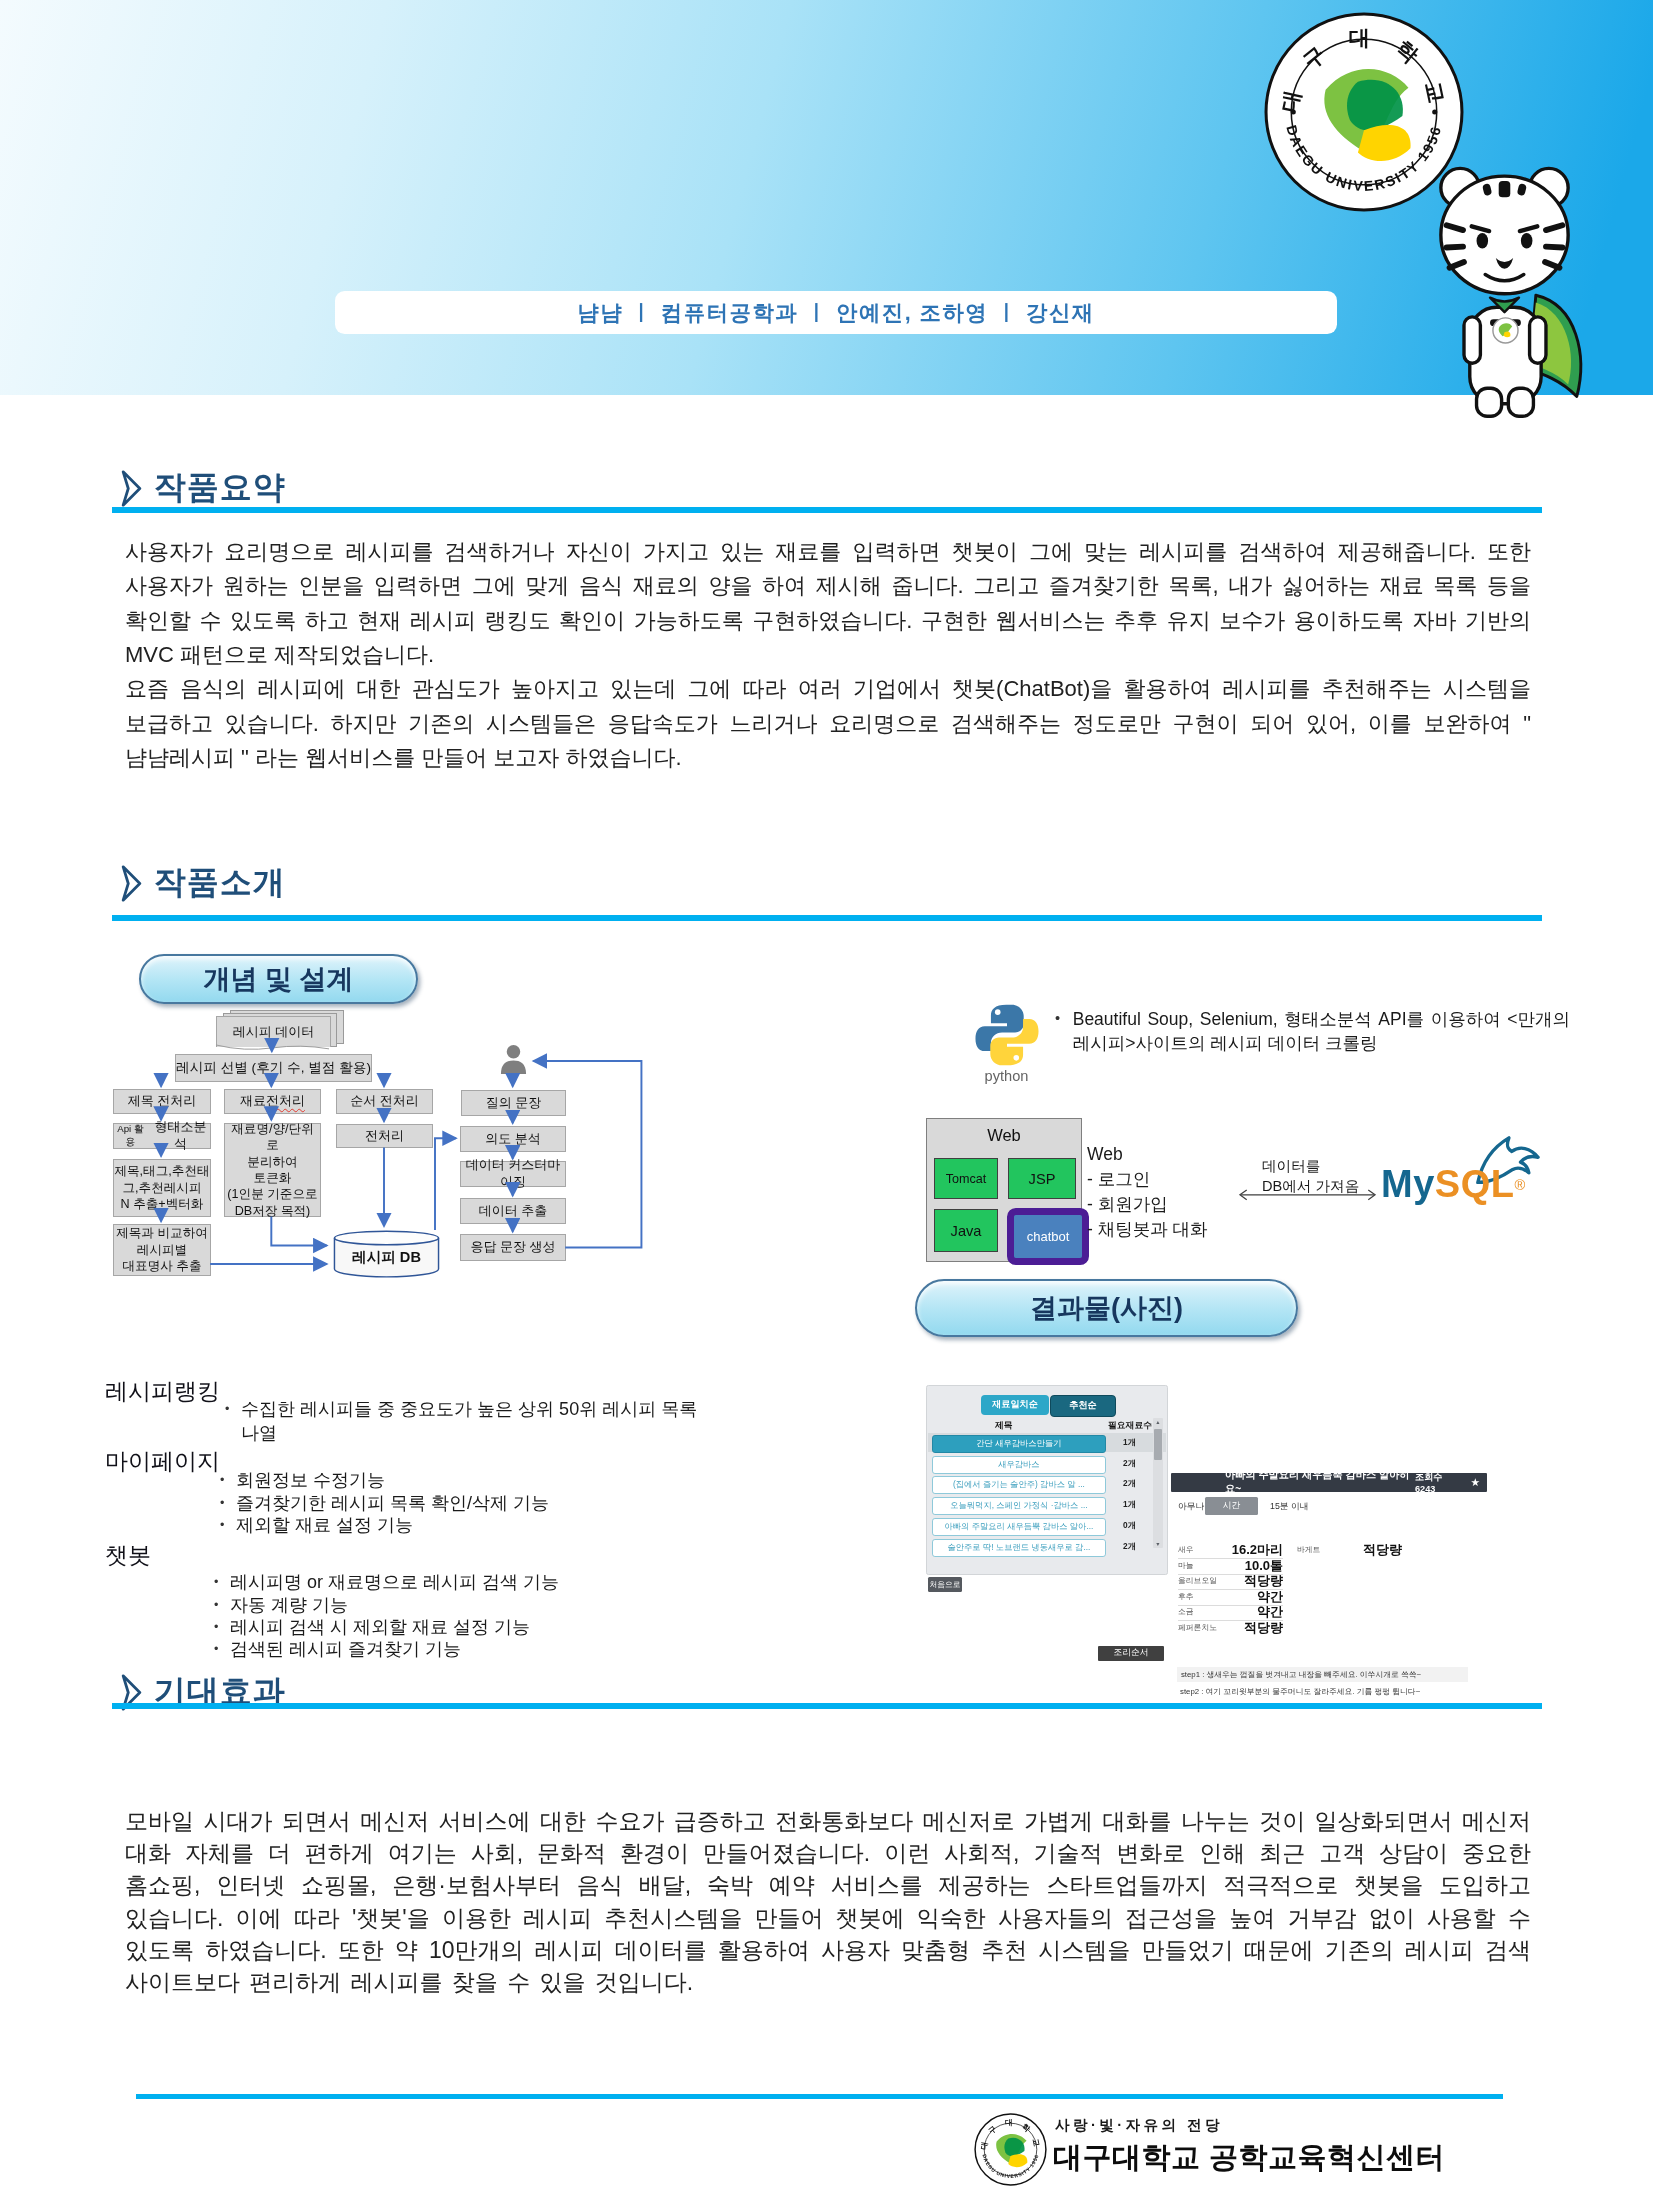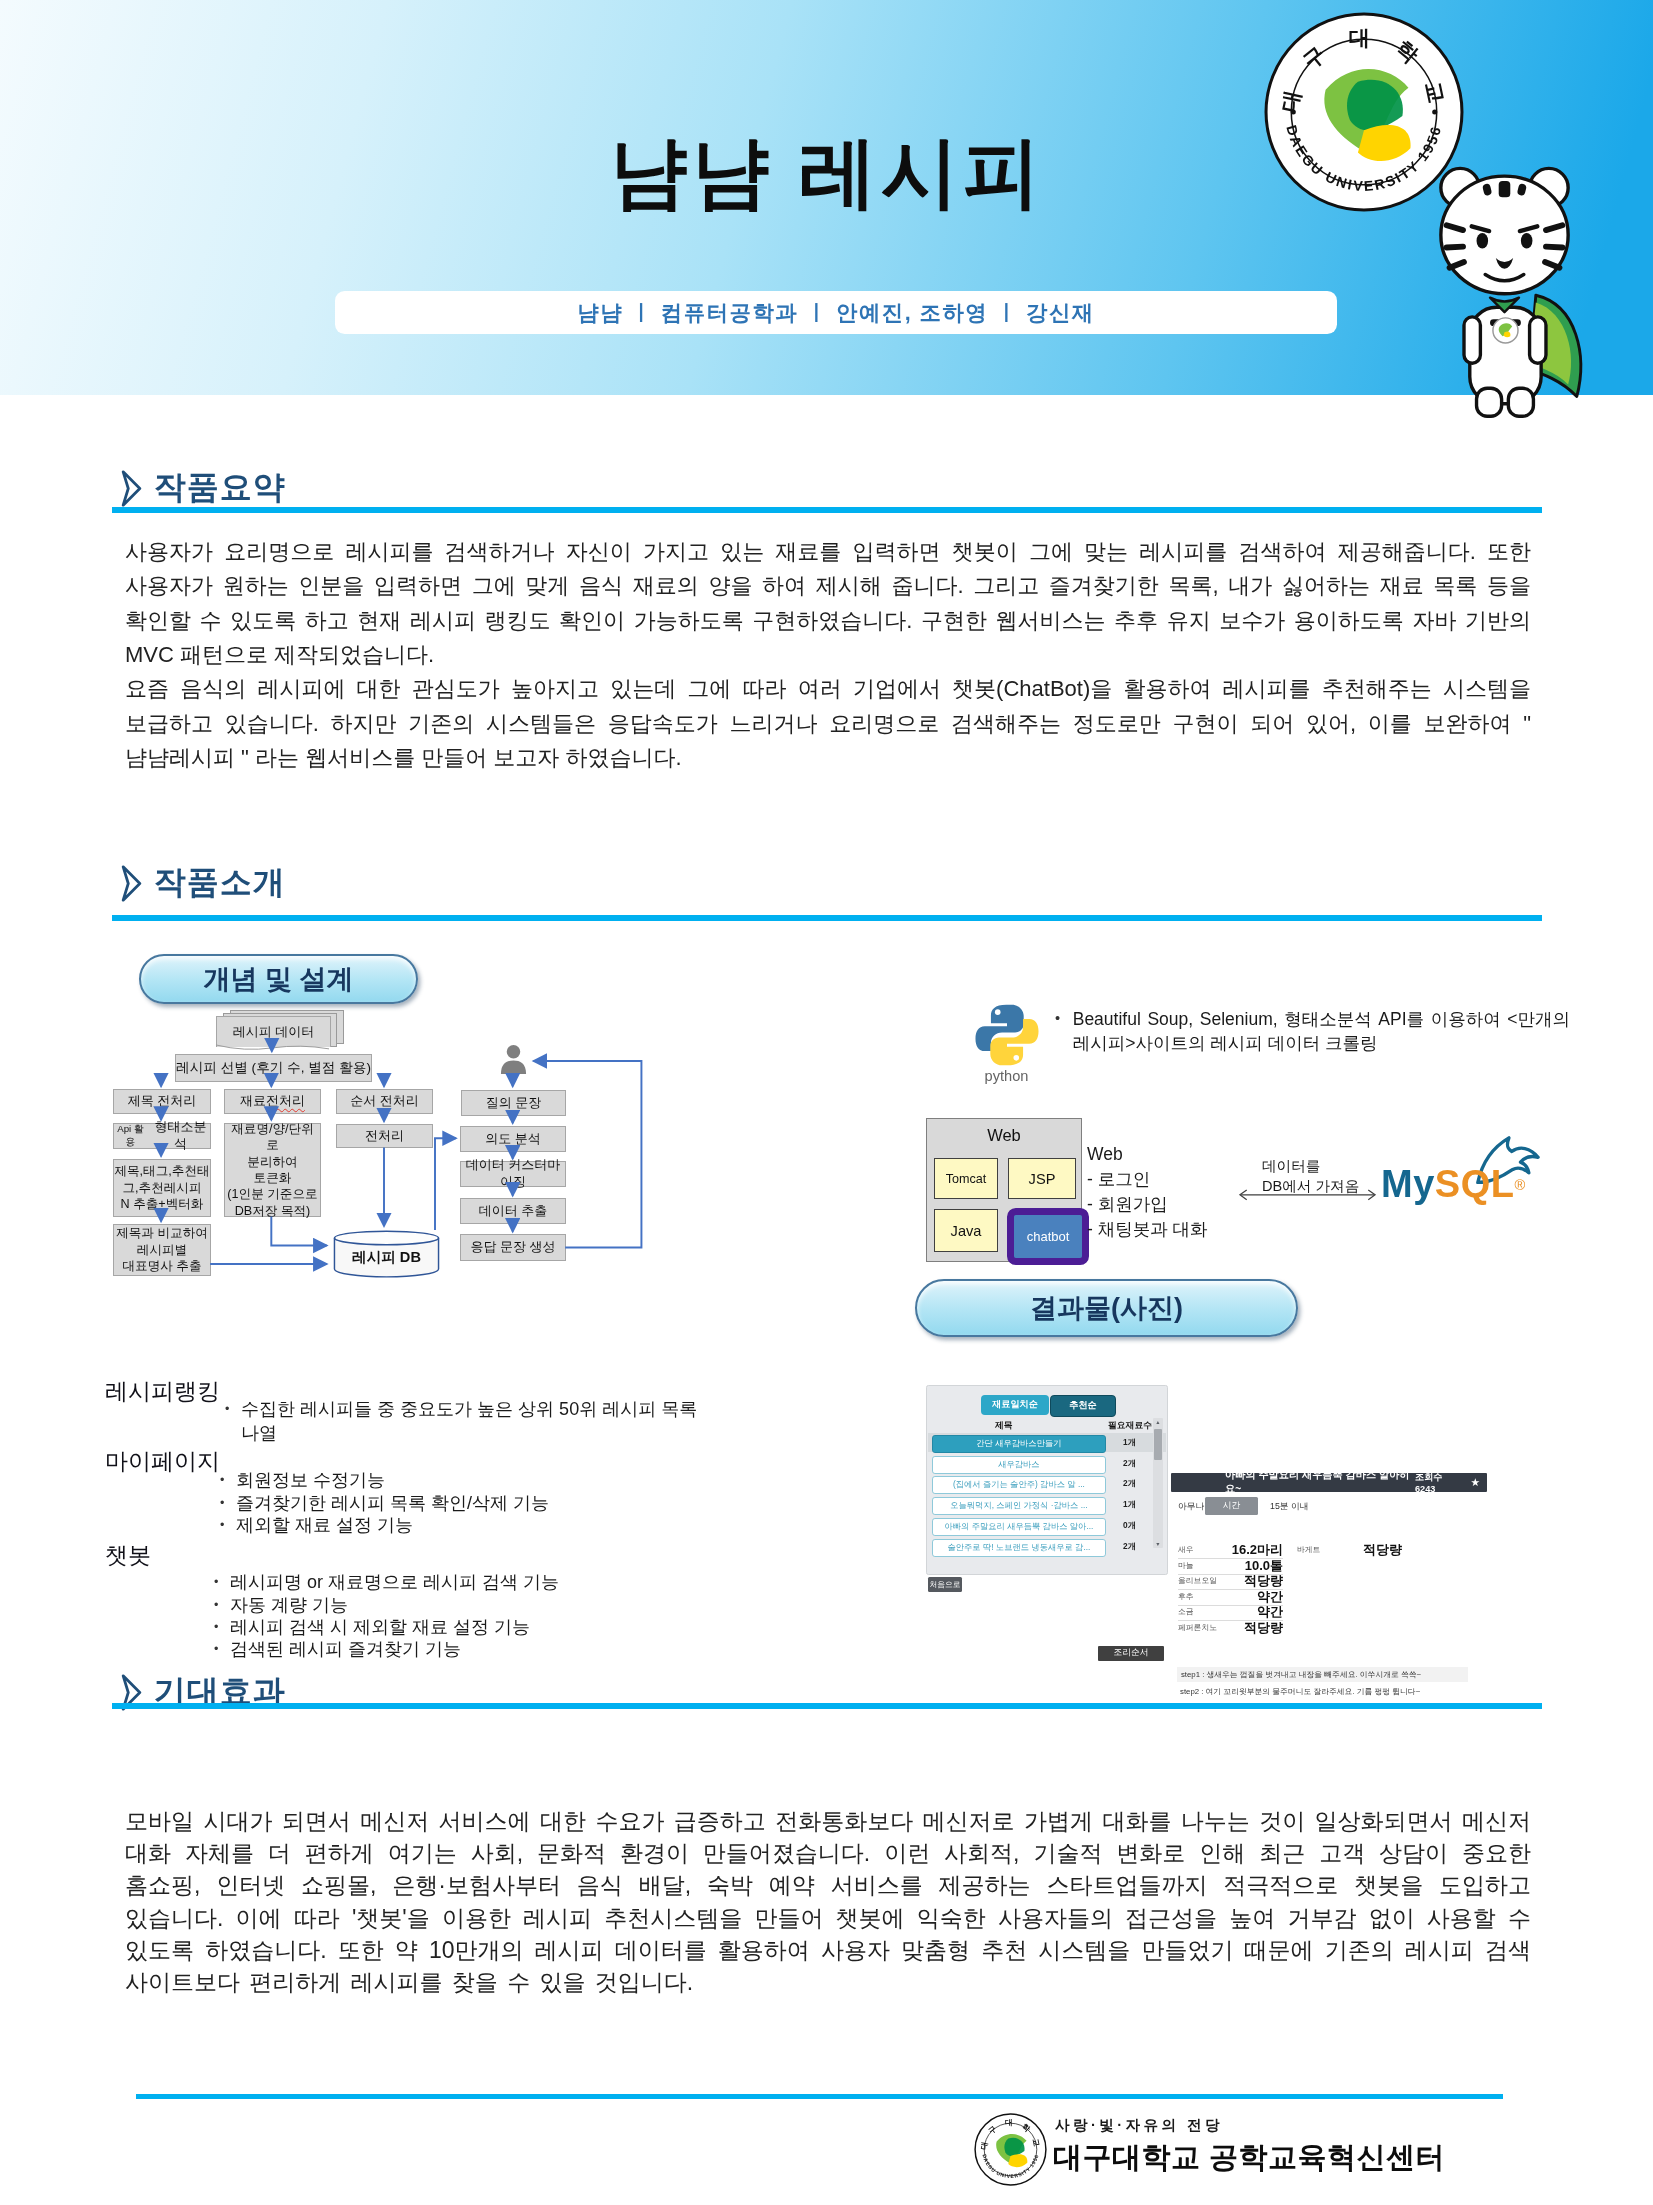--- a/index.html
+++ b/index.html
@@ -36,21 +36,21 @@
   .doc-back{position:absolute;background:#d9d9d9;border:1px solid #9a9a9a;}
   .squiggle{text-decoration:underline wavy #e03c31 1px;text-underline-offset:2.9px;}
   .api-small{font-size:9.7px;margin-right:3.9px;}
   .db-label{position:absolute;font-size:14.6px;font-weight:700;color:#111;text-align:center;}
 
   
   .bullet-line{position:absolute;display:flex;gap:12.6px;font-size:17.5px;color:#1a1a1a;line-height:1.38;}
   .bullet-dot{font-size:14.6px;color:#333;line-height:1.6;}
   .web-outer{position:absolute;background:#d9d9d9;border:1.5px solid #7f7f7f;}
   .web-label{position:absolute;width:100%;text-align:center;top:6.8px;font-size:16.5px;color:#111;}
-  .wbox{position:absolute;background:#fef9c3;border:1px solid #404040;display:flex;align-items:center;
+  .wbox{position:absolute;background:#22c55e;border:1px solid #404040;display:flex;align-items:center;
     justify-content:center;font-size:13.6px;color:#111;}
   .chatbot-box{position:absolute;background:#4a81be;border:7px solid #4c1d95;border-radius:8.8px;display:flex;
     align-items:center;justify-content:center;font-size:13px;color:#fff;}
   .pre-text{white-space:pre-line;}
   .mysql-word{font-size:38px;font-weight:700;letter-spacing:0.5px;}
   .mysql-my{color:#15678f;}
   .mysql-sql{color:#eb9024;}
   .mysql-reg{font-size:14.6px;color:#eb9024;vertical-align:6.8px;font-weight:400;}
 
   
@@ -96,21 +96,20 @@
   
   .motto{position:absolute;font-size:14.6px;font-weight:700;color:#1a1a1a;letter-spacing:3.4px;}
   .org{position:absolute;font-size:29px;font-weight:800;color:#0d0d0d;letter-spacing:0.5px;}
 </style>
 </head>
 <body>
 
 <div class="poster">
 
   <div class="hero"></div>
-  <div class="main-title">냠냠 레시피</div>
   <div class="subtitle-bar">
     <span>냠냠 ㅣ 컴퓨터공학과 ㅣ 안예진, 조하영 ㅣ 강신재</span>
   </div>
 
   <div class="abs" style="left:1263px;top:10.7px;width:202px;height:202px;">
     <svg viewBox="0 0 200 200" width="202" height="202">
       <circle cx="100" cy="100" r="97" fill="#ffffff" stroke="#111" stroke-width="3"></circle>
       <circle cx="100" cy="100" r="72" fill="#ffffff" stroke="#111" stroke-width="1.5"></circle>
       <path id="sealArcTop" d="M 34,100 A 66,66 0 0 1 166,100" fill="none"></path>
       <path id="sealArcBot" d="M 22,100 A 78,78 0 0 0 178,100" fill="none"></path>

